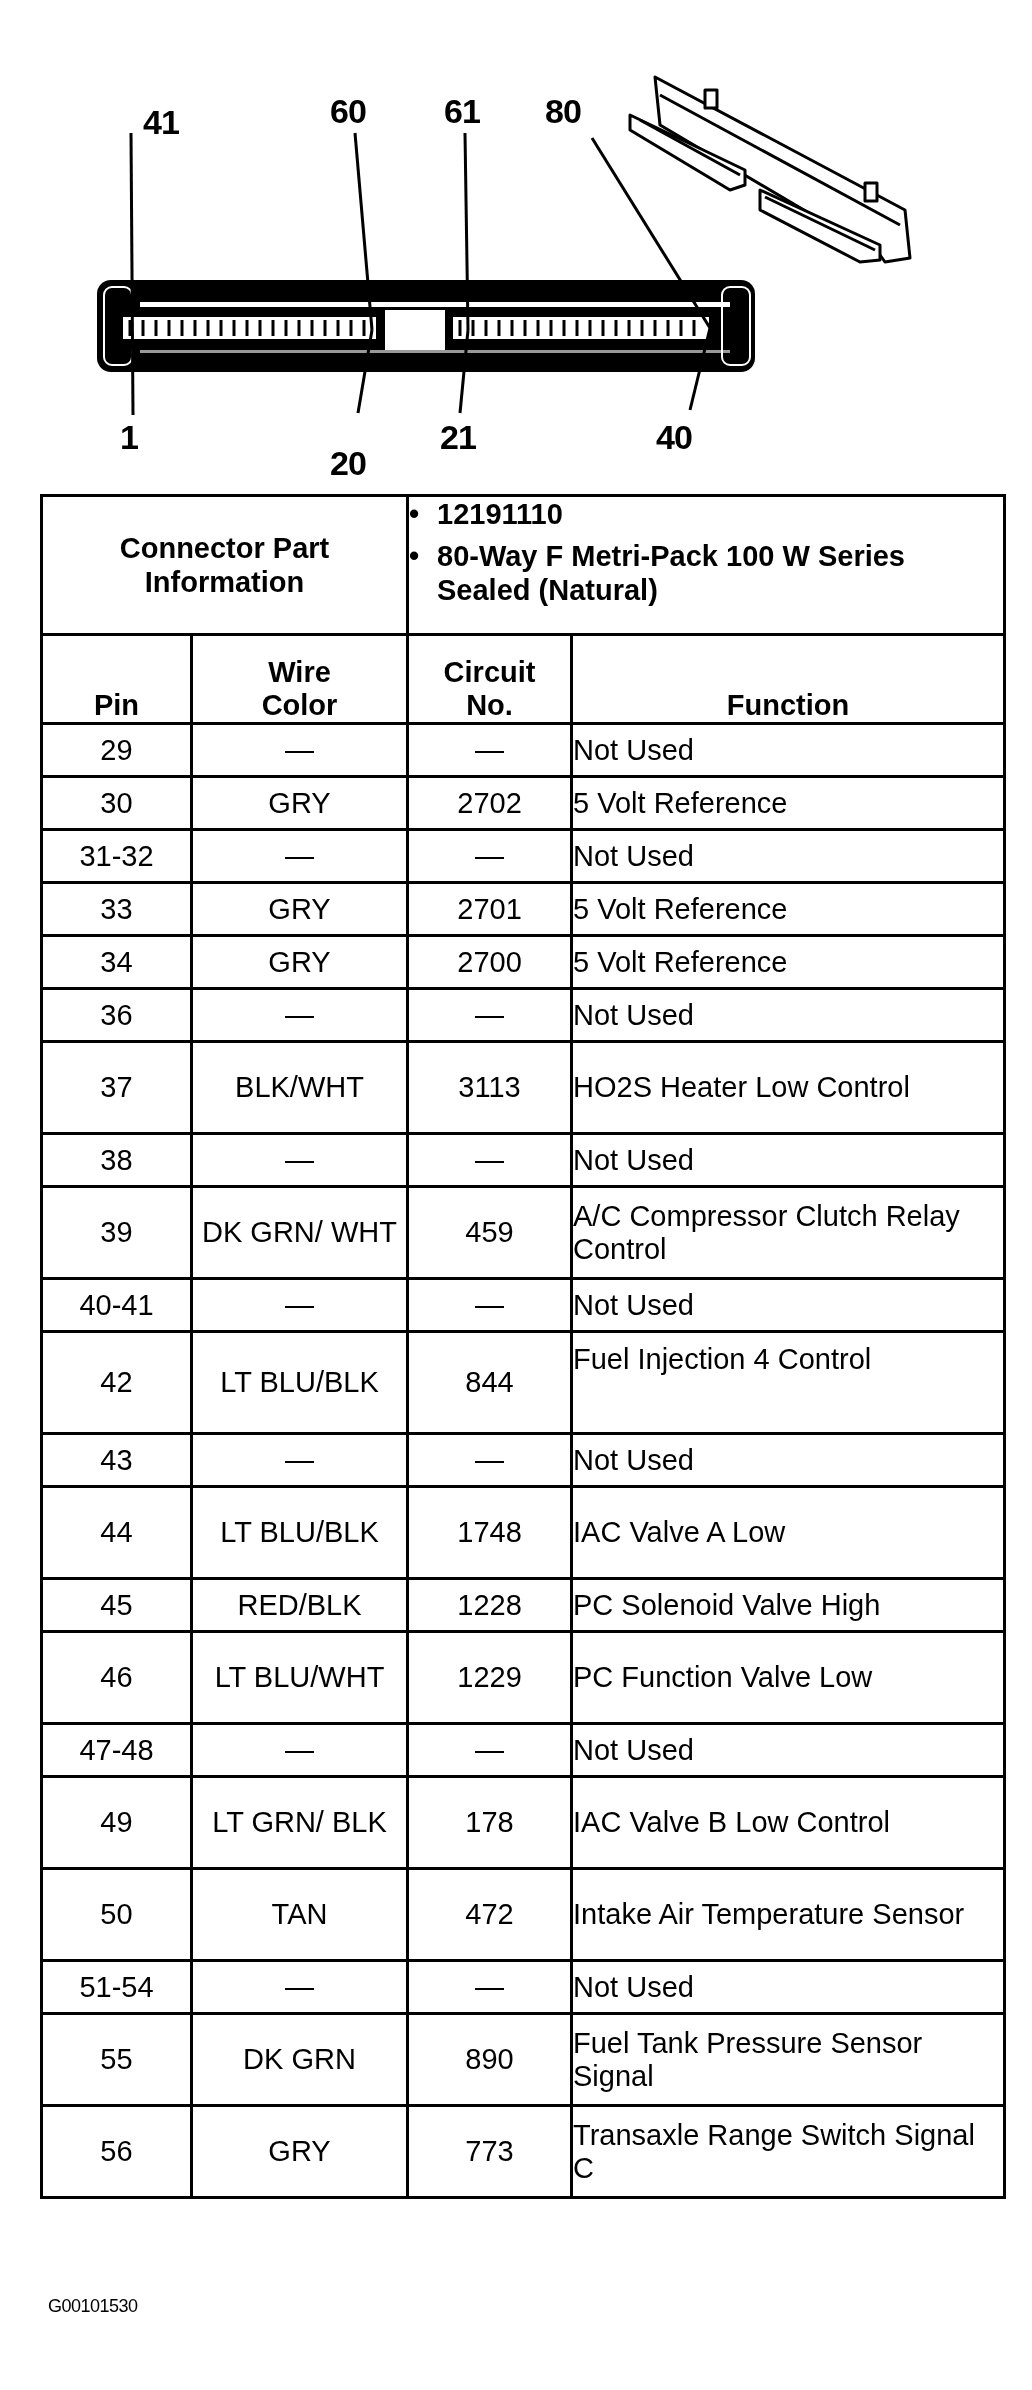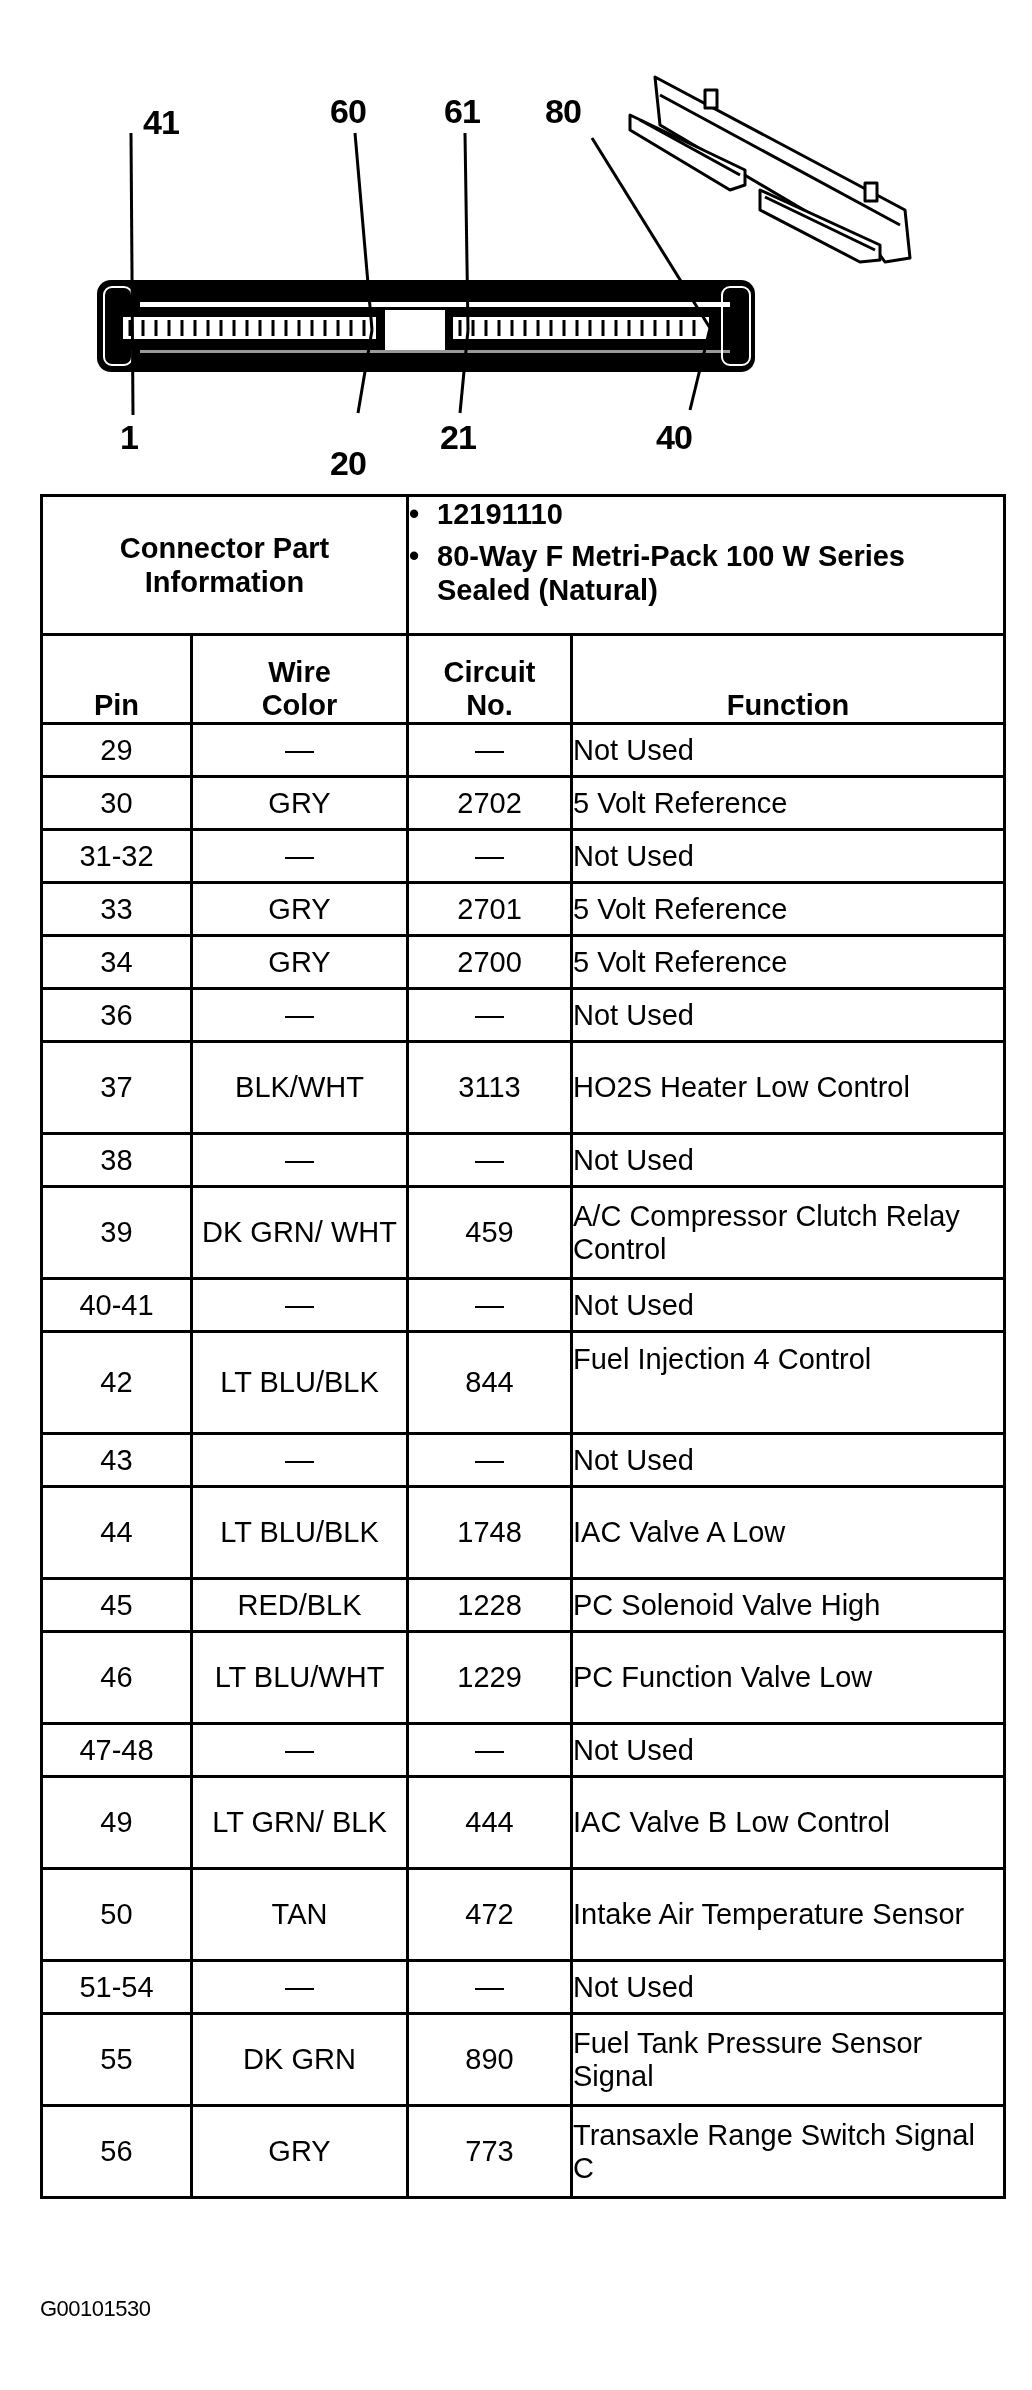--- a/index.html
+++ b/index.html
@@ -15,21 +15,21 @@
   th.info-label { font-weight: bold; font-size: 29px; line-height: 34px; text-align: center; height: 136px; }
   td.info-value { font-weight: bold; font-size: 29px; line-height: 34px; vertical-align: top; padding: 6px 8px 0 22px; }
   .info-item { display: flex; margin-bottom: 8px; }
   .bullet { width: 28px; flex: none; }
   th.col-head { font-weight: bold; font-size: 29px; line-height: 33px; height: 86px; vertical-align: bottom; padding-bottom: 4px; text-align: center; }
   td.c { text-align: center; font-size: 29px; line-height: 33px; vertical-align: middle; }
   td.f { text-align: left; font-size: 29px; line-height: 33px; vertical-align: middle; padding-left: 12px; }
   tr.s td { height: 50px; }
   tr.d td { height: 89px; }
   td.f.top { vertical-align: top; padding-top: 10px; }
-  .caption { position: absolute; left: 40px; top: 2296px; font-size: 22px; letter-spacing: -0.5px; }
+  .caption { position: absolute; left: 48px; top: 2296px; font-size: 18px; letter-spacing: -0.5px; }
 </style>
 </head>
 <body>
 
 <div class="diagram">
   <svg class="drawing" width="1032" height="480" viewBox="0 0 1032 480">
 
     <rect x="97" y="280" width="658" height="92" rx="14" fill="#000"></rect>
     <rect x="104" y="287" width="28" height="78" rx="8" fill="none" stroke="#fff" stroke-width="2"></rect>
     <rect x="722" y="287" width="28" height="78" rx="8" fill="none" stroke="#fff" stroke-width="2"></rect>
@@ -242,21 +242,21 @@
       </tr>
   <tr class="s">
         <td class="c">47-48</td>
         <td class="c">—</td>
         <td class="c">—</td>
         <td class="f">Not Used</td>
       </tr>
   <tr class="d">
         <td class="c">49</td>
         <td class="c">LT GRN/ BLK</td>
-        <td class="c">444</td>
+        <td class="c">178</td>
         <td class="f">IAC Valve B Low Control</td>
       </tr>
   <tr class="d">
         <td class="c">50</td>
         <td class="c">TAN</td>
         <td class="c">472</td>
         <td class="f">Intake Air Temperature Sensor</td>
       </tr>
   <tr class="s">
         <td class="c">51-54</td>

